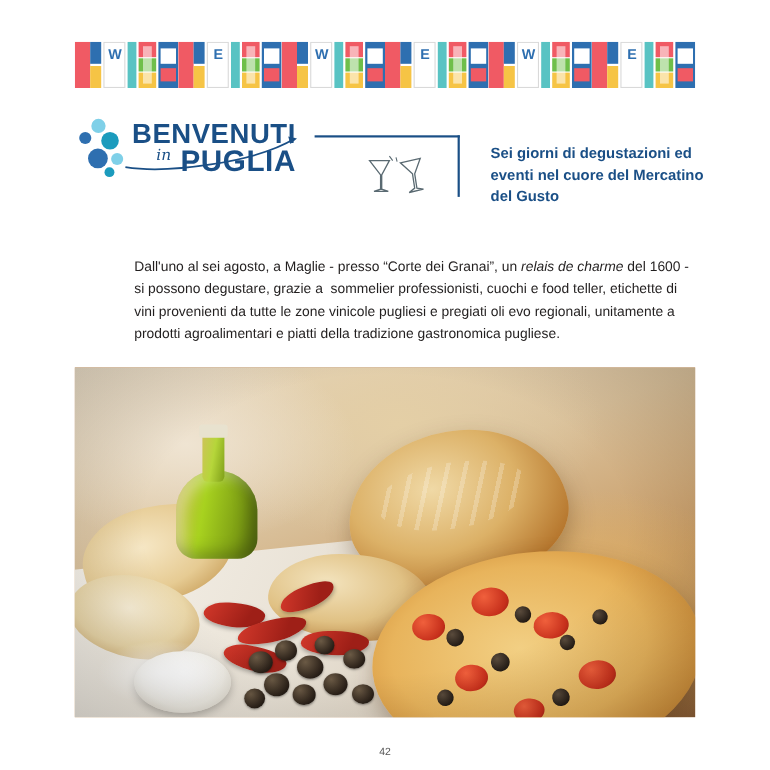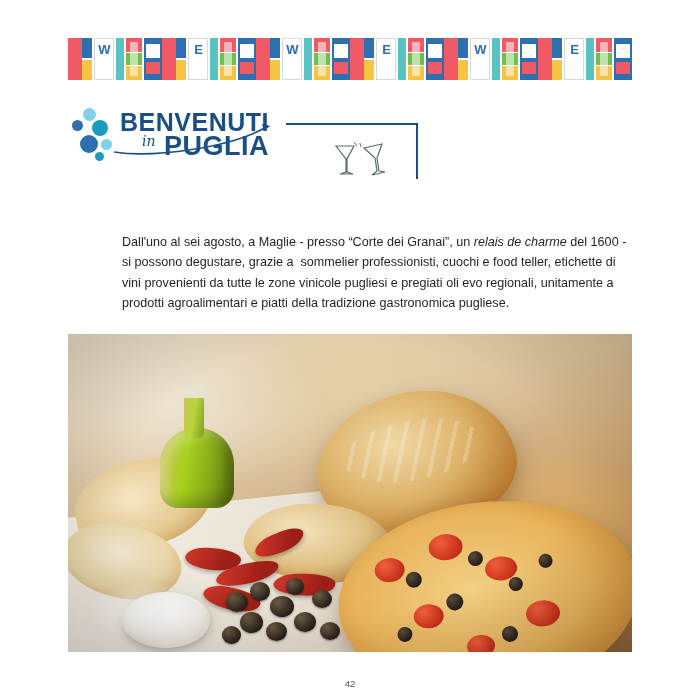--- a/index.html
+++ b/index.html
@@ -452,20 +452,21 @@
       <div class="logo-puglia">PUGLIA</div>
     </div>
   </div>
 
   <div class="header-rule-box"></div>
   <svg class="glasses" viewBox="0 0 62 40">
     <path d="M6 6 L24 6 L17 19 L17 32 L23 34 L10 34 L16 32 L16 19 Z" fill="none" stroke="#5a6a72" stroke-width="1.2"></path>
     <path d="M34 8 L52 4 L47 18 L49 31 L55 32 L42 35 L47 31 L45 18 Z" fill="none" stroke="#5a6a72" stroke-width="1.2"></path>
     <path d="M24 2 L27 6 M30 3 L31 7" stroke="#5a6a72" stroke-width="1"></path>
   </svg>
+  <div class="tagline">Sei giorni di degustazioni ed eventi nel cuore del Mercatino del Gusto</div>
 
   <div class="body-copy">Dall'uno al sei agosto, a Maglie - presso “Corte dei Granai”, un <em>relais de charme</em> del 1600 - si possono degustare, grazie a&nbsp; sommelier professionisti, cuochi e food teller, etichette di vini provenienti da tutte le zone vinicole pugliesi e pregiati oli evo regionali, unitamente a prodotti agroalimentari e piatti della tradizione gastronomica pugliese.</div>
 
   <div class="photo">
     <div class="photo-base"></div>
     <div class="cloth"></div>
     <div class="focaccia-left"></div>
     <div class="focaccia-left2"></div>
     <div class="loaf"></div>
     <div class="bread-small"></div>

